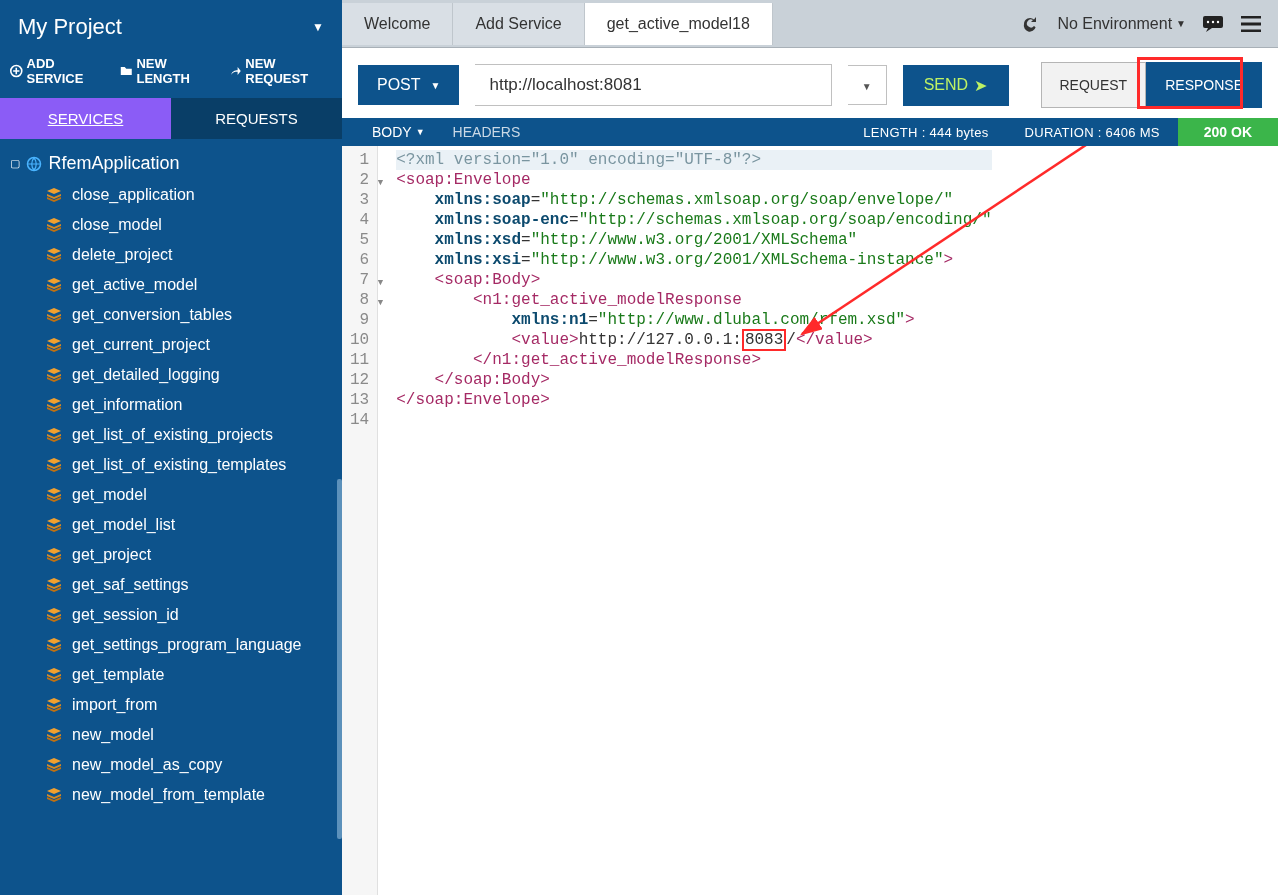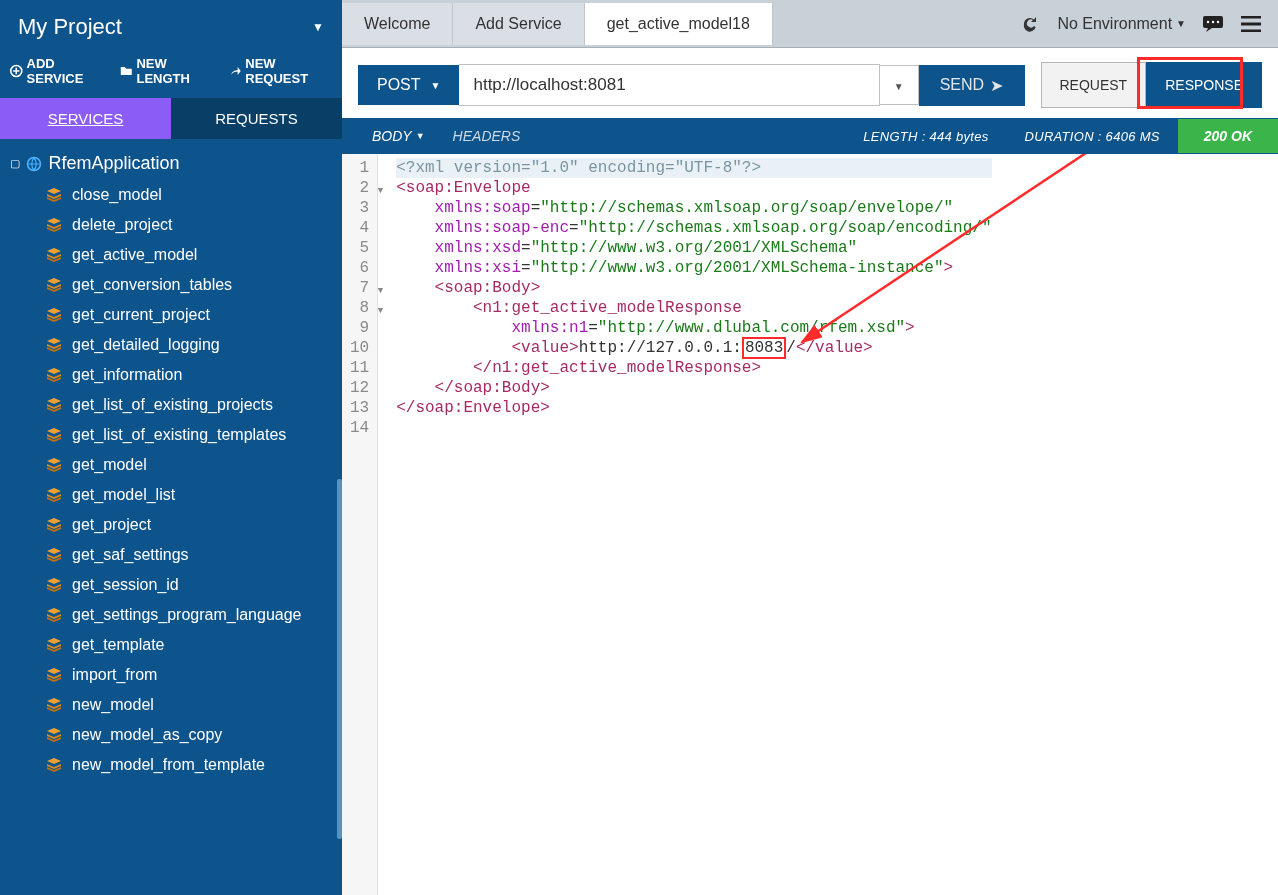--- a/index.html
+++ b/index.html
@@ -26,45 +26,45 @@
 
 
 .main { flex: 1; display: flex; flex-direction: column; background: #fff; }
 .top-tabs { background: #c9d1d8; display: flex; align-items: center; border-bottom: 1px solid #a8b0b7; height: 48px; }
 .top-tab { padding: 12px 22px; font-size: 16px; background: #d9dfe5; border-right: 1px solid #bfc6cc; cursor: pointer; color: #333; }
 .top-tab.active { background: #fff; }
 .top-right { margin-left: auto; display: flex; align-items: center; gap: 16px; padding-right: 16px; color: #333; }
 .env-select { font-size: 16px; display: flex; align-items: center; gap: 4px; cursor: pointer; }
 .icon-btn { width: 22px; height: 22px; display: flex; align-items: center; justify-content: center; cursor: pointer; }
 
-.request-bar { display: flex; align-items: center; padding: 14px 16px 10px; gap: 0; background: #fff; }
+.request-bar { display: flex; align-items: center; padding: 14px 16px 10px; gap: 16px; background: #fff; }
 .method-btn { background: #0d538c; color: #fff; padding: 10px 18px; font-size: 16px; display: flex; align-items: center; gap: 10px; border: 1px solid #0d538c; cursor: pointer; }
 .url-input { flex: 1; border: 1px solid #c0c0c0; border-left: none; padding: 10px 14px; font-size: 17px; color: #333; background:#fff; }
 .url-caret { border: 1px solid #c0c0c0; border-left: none; padding: 10px 14px; cursor: pointer; background:#fff;}
-.send-btn { background: #0d538c; color: #e5e5e5; padding: 10px 20px; font-size: 16px; display: flex; align-items: center; gap: 6px; margin-left: 0; border: 1px solid #0d538c; cursor:pointer;}
+.send-btn { background: #0d538c; color: #bef264; padding: 10px 20px; font-size: 16px; display: flex; align-items: center; gap: 6px; margin-left: 0; border: 1px solid #0d538c; cursor:pointer;}
 .req-resp-btns { display: flex; margin-left: 16px; gap: 0; align-items: center; }
 .rr-btn { padding: 14px 18px; font-size: 14px; border: 1px solid #b5b5b5; background: #f2f2f2; cursor: pointer; color:#333; }
 .rr-btn.response { background: #0d538c; color: #fff; border-color: #0d538c; position: relative; }
 .rr-highlight { position:absolute; border: 3px solid #ff2a2a; pointer-events:none; }
 
-.response-header { background: #0d538c; color: #fff; display: flex; align-items: center; padding: 0 0 0 16px; font-size: 14px; height: 36px; font-style: italic; }
+.response-header { background: #0d538c; color: #fff; display: flex; align-items: center; padding: 0 0 0 16px; font-size: 14px; height: 28px; }
 .rh-tab { padding: 9px 14px; cursor: pointer; display: flex; align-items: center; gap: 4px; }
 .rh-tab.muted { color: #cad9e6; }
 .rh-spacer { flex: 1; }
 .rh-meta { padding: 0 18px; font-size: 13px; letter-spacing: .3px; }
 .status-ok { background: #3bb54a; color: #fff; padding: 9px 26px; font-weight: 600; font-size: 14px; }
 
 .code-area { flex: 1; display: flex; background: #fff; font-family: Consolas, "Courier New", monospace; font-size: 16px; line-height: 20px; overflow: hidden; position: relative; }
 .gutter { background: #f6f6f6; color: #8a8a8a; text-align: right; padding: 4px 8px 0; border-right: 1px solid #e0e0e0; user-select: none; }
 .gutter div { height: 20px; position: relative; }
 .fold { position: absolute; right: -14px; top: 3px; font-size: 9px; color: #888; }
 .code { padding: 4px 0 0 18px; white-space: pre; color: #333; }
 .t-decl { color: #7a95a0; }
 .t-tag { color: #a52a65; }
-.t-attr { color: #a21caf; }
+.t-attr { color: #0c4a6e; font-weight: bold; }
 .t-str { color: #1a7a1a; }
 .t-txt { color: #333; }
 .line1bg { background: #eaf1f6; display: inline-block; width: 100%; }
 .port-box { border: 2px solid #ff2a2a; padding: 0 1px; }
 
 .arrow-svg { position: absolute; pointer-events: none; }
 
 svg { display: block; }
 </style>
 </head>
@@ -103,20 +103,28 @@
   <div class="tree">
     <div class="tree-root">
       <span class="sq">▢</span>
       <svg width="16" height="16" viewBox="0 0 16 16">
           <circle cx="8" cy="8" r="6.5" fill="none" stroke="#4ab4ff" stroke-width="1.5"></circle>
           <path d="M2 8h12M8 2c3 3 3 9 0 12M8 2c-3 3-3 9 0 12" fill="none" stroke="#4ab4ff" stroke-width="1.2"></path>
         </svg>
       <span>RfemApplication</span>
     </div>
     <ul class="tree-list" id="tree-list">
+        <li>
+          <svg class="stack-icon" viewBox="0 0 16 14">
+            <path d="M8 0l7 3-7 3-7-3z" fill="#f0a030"></path>
+            <path d="M1 6l7 3 7-3v2l-7 3-7-3z" fill="#d88820"></path>
+            <path d="M1 9l7 3 7-3v2l-7 3-7-3z" fill="#c07010"></path>
+          </svg>
+          <span>close_application</span>
+        </li>
         <li>
           <svg class="stack-icon" viewBox="0 0 16 14">
             <path d="M8 0l7 3-7 3-7-3z" fill="#f0a030"></path>
             <path d="M1 6l7 3 7-3v2l-7 3-7-3z" fill="#d88820"></path>
             <path d="M1 9l7 3 7-3v2l-7 3-7-3z" fill="#c07010"></path>
           </svg>
           <span>close_model</span>
         </li>
         <li>
           <svg class="stack-icon" viewBox="0 0 16 14">

